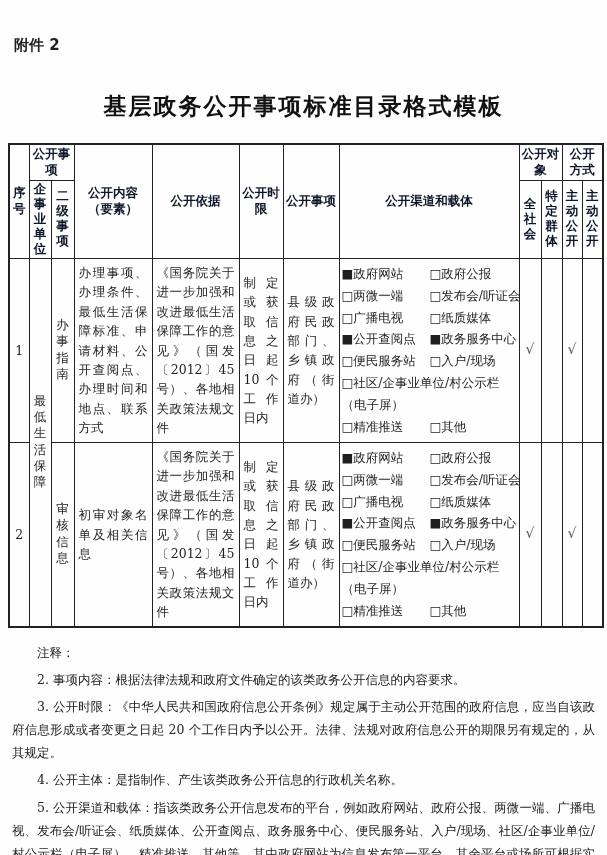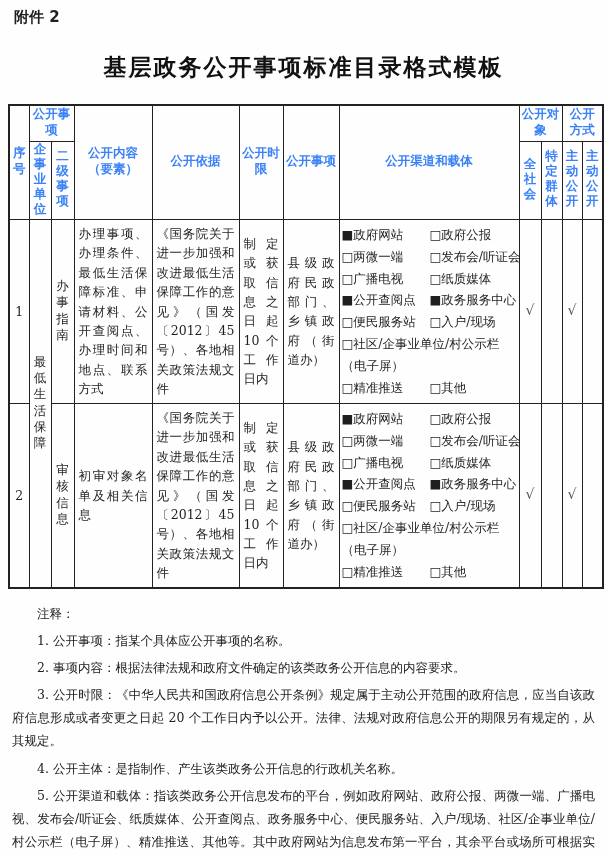--- a/index.html
+++ b/index.html
@@ -11,23 +11,24 @@
     font-family:"DejaVu Serif","Liberation Serif",serif;
     overflow:hidden;
   }
   .page { padding:8px 6px 0 6px; }
 
   .attachment {
     font-family:"DejaVu Sans","Liberation Sans",sans-serif;
     font-weight:bold;
     font-size:15px;
     margin-left:8px;
+    margin-top:28px;
   }
   h1.title {
-    margin:25px 0 0 0;
+    margin:36px 0 0 0;
     text-align:center;
     font-family:"DejaVu Serif","Liberation Serif",serif;
     font-weight:bold;
     font-size:23px;
     letter-spacing:2px;
     color:#111;
   }
 
   table.catalog {
     margin:21px 0 0 2px;
@@ -37,25 +38,25 @@
     border:2px solid #222;
   }
   th, td {
     border:1px solid #222;
     padding:1px 2px;
     vertical-align:middle;
     text-align:center;
     overflow:hidden;
   }
   th {
-    font-family:Liberation Mono, monospace;
+    font-family:Liberation Sans, sans-serif;
     font-weight:bold;
     font-size:12.5px;
     line-height:1.3;
-    color:#3b82f6;
+    color:#0f172a;
   }
   td {
     font-size:12.5px;
     line-height:1.55;
   }
   .just {
     text-align:justify;
     text-align-last:left;
     padding:3px 4px;
   }
@@ -200,21 +201,20 @@
         <td class="check">√</td>
         <td class="check"></td>
         <td class="check">√</td>
         <td class="check"></td>
       </tr>
     </tbody>
   </table>
 
   <div class="notes">
     <p>注释：</p>
-    <p>1. 公开事项：指某个具体应公开事项的名称。</p>
     <p>2. 事项内容：根据法律法规和政府文件确定的该类政务公开信息的内容要求。</p>
     <p>3. 公开时限：《中华人民共和国政府信息公开条例》规定属于主动公开范围的政府信息，应当自该政府信息形成或者变更之日起 20 个工作日内予以公开。法律、法规对政府信息公开的期限另有规定的，从其规定。</p>
     <p>4. 公开主体：是指制作、产生该类政务公开信息的行政机关名称。</p>
     <p>5. 公开渠道和载体：指该类政务公开信息发布的平台，例如政府网站、政府公报、两微一端、广播电视、发布会/听证会、纸质媒体、公开查阅点、政务服务中心、便民服务站、入户/现场、社区/企事业单位/村公示栏（电子屏）、精准推送、其他等。其中政府网站为信息发布第一平台，其余平台或场所可根据实际情况自行选择。</p>
 
   </div>
 
 </div>
 
 </body></html>

